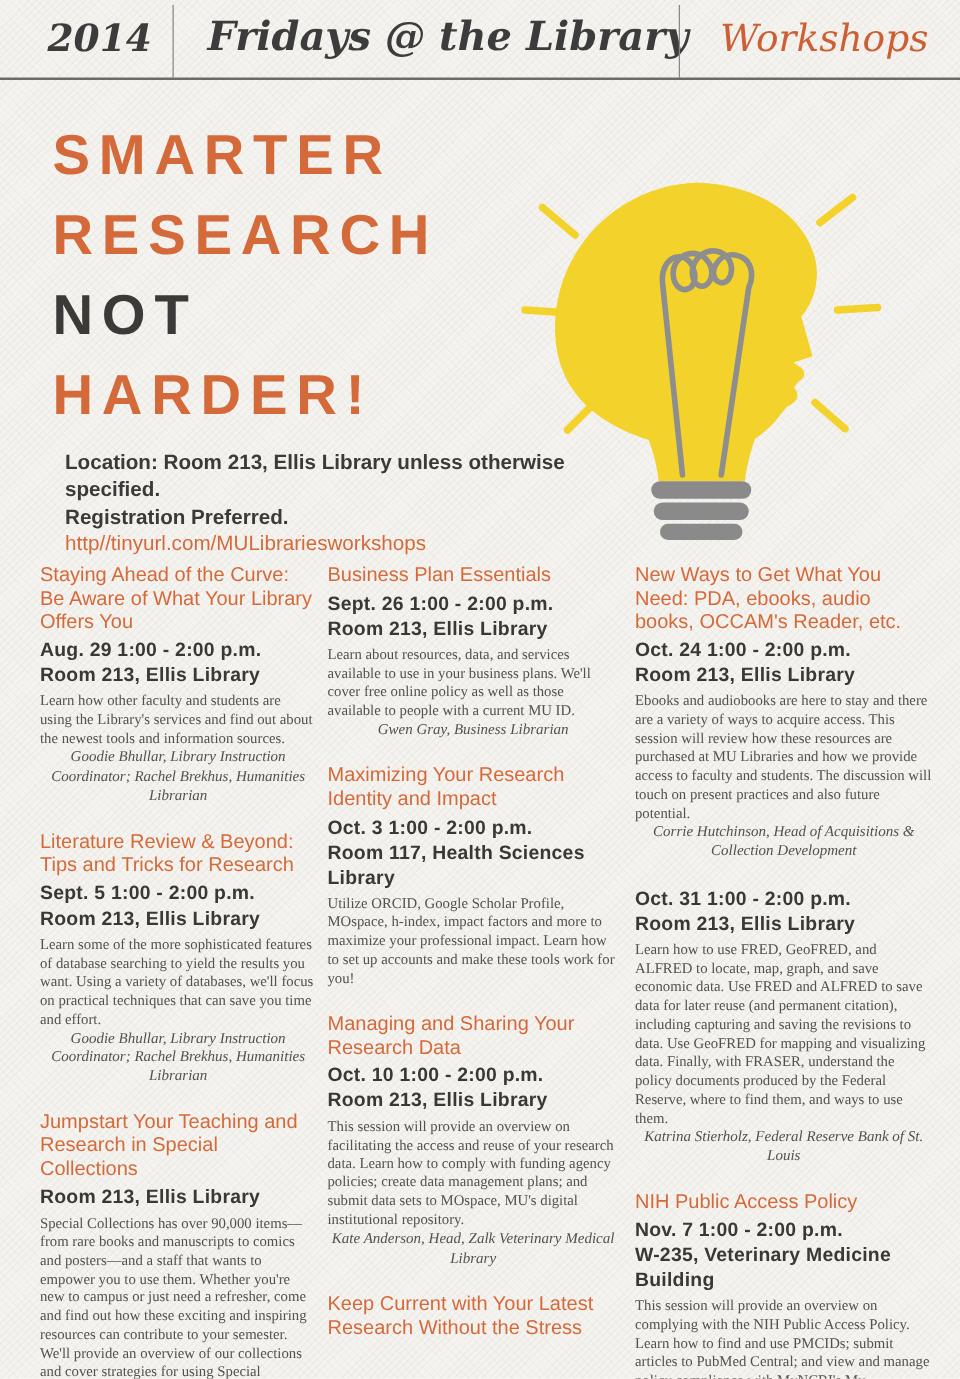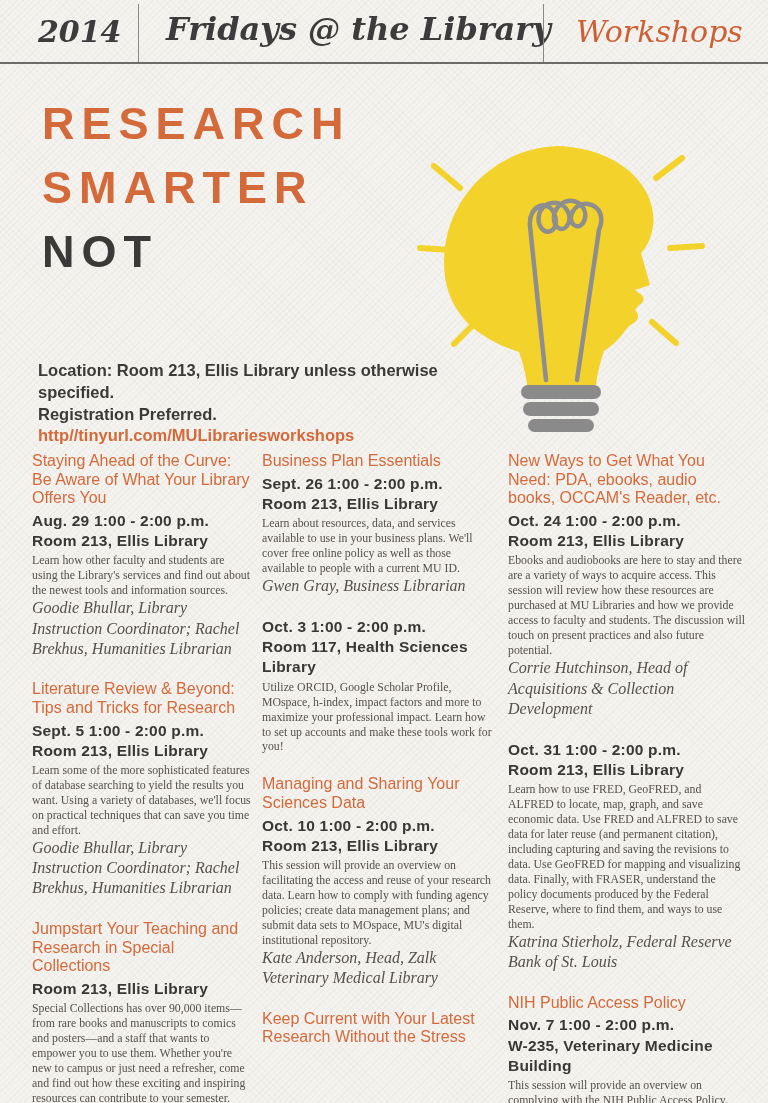--- a/index.html
+++ b/index.html
@@ -16,52 +16,53 @@
   .masthead .year{position:absolute; left:38px; top:14px; font:bold italic 30px "DejaVu Serif", serif; color:#3d3c3c;}
   .masthead .title{position:absolute; left:166px; top:10px; font:bold italic 32px "DejaVu Serif", serif; color:#3d3c3c;}
   .masthead .badge{position:absolute; left:576px; top:14px; font:italic 30px "DejaVu Serif", serif; color:#cd5f35;}
   .vdiv{position:absolute; top:4px; width:1px; height:58px; background:#8a8886;}
   .vdiv.v1{left:138px;} .vdiv.v2{left:543px;}
   .masthead-rule{position:absolute; left:0; top:62px; width:768px; height:2px; background:#6d6b69;}
   
   .hero-title{position:absolute; left:42px; top:92px; font-weight:bold; font-size:45px;
     letter-spacing:7px; line-height:64px; color:#d4693a;}
   .hero-title .dark{color:#3b3a39;}
-  .hero-loc{position:absolute; left:38px; top:360px; width:470px; font-weight:bold; font-size:16.5px; line-height:1.32; color:#3b3a39;}
-  .hero-loc a{color:#d4693a; text-decoration:none; font-weight:bold;margin-top:20px;}
+  .hero-loc{position:absolute; left:52px; top:360px; width:470px; font-weight:bold; font-size:16.5px; line-height:1.32; color:#3b3a39;}
+  .hero-loc a{color:#d4693a; text-decoration:none; font-weight:normal;margin-top:20px;}
   .hero-art{position:absolute; left:416px; top:136px; width:308px; height:308px;}
   
   .col{position:absolute; top:452px;}
   .col1{left:32px;  width:221px;}
   .col2{left:262px; width:233px;}
   .col3{left:508px; width:238px;}
   .workshop{margin-bottom:21px;}
   .w-title{color:#d4693a; font-weight:normal; font-size:16px; line-height:1.17; margin:0 0 3px 0;}
   .w-date, .w-room{font-weight:bold; font-size:15.5px; line-height:1.3; color:#393837; letter-spacing:.2px;}
   .w-desc{font-family:"Liberation Serif", serif; font-size:11.8px; line-height:1.27; color:#54514c; margin-top:2px;}
-  .w-pres{font-family:"Liberation Serif", serif; font-style:italic; font-size:16px; line-height:1.27; color:#54514c;}
+  .w-pres{font-family:"Liberation Serif", serif; font-style:italic; font-size:12px; line-height:1.27; color:#54514c;text-align:center;}
 </style>
 </head>
 <body>
 
 <div class="poster">
 
   <header class="masthead">
     <span class="year">2014</span>
     <span class="vdiv v1"></span>
     <span class="title">Fridays @ the Library</span>
     <span class="vdiv v2"></span>
     <span class="badge">Workshops</span>
   </header>
   <div class="masthead-rule"></div>
 
   <h1 class="hero-title" style="margin:0;">
+    <div>SMARTER</div>
     <div>RESEARCH</div>
-    <div>SMARTER</div>
     <div class="dark">NOT</div>
+    <div>HARDER!</div>
   </h1>
 
   <svg class="hero-art" viewBox="0 0 308 308" aria-hidden="true">
     <g stroke="#f3d22b" stroke-width="6" stroke-linecap="round">
       <line x1="18" y1="30" x2="44" y2="52"></line>
       <line x1="4" y1="112" x2="34" y2="114"></line>
       <line x1="74" y1="172" x2="38" y2="208"></line>
       <line x1="240" y1="42" x2="266" y2="22"></line>
       <line x1="254" y1="112" x2="286" y2="110"></line>
       <line x1="236" y1="186" x2="260" y2="207"></line>
@@ -139,27 +140,28 @@
       <div>
     <article class="workshop">
       <h2 class="w-title">Business Plan Essentials</h2>
       <div class="w-date">Sept. 26 1:00 - 2:00 p.m.</div>
       <div class="w-room">Room 213, Ellis Library</div>
       <div class="w-desc">Learn about resources, data, and services available to use in your business plans.  We'll cover free online policy as well as those available to people with a current MU ID.</div>
       <div class="w-pres">Gwen Gray, Business Librarian</div>
     </article>
 
     <article class="workshop">
+      <h2 class="w-title">Maximizing Your Research Identity and Impact</h2>
       <div class="w-date">Oct. 3 1:00 - 2:00 p.m.</div>
       <div class="w-room">Room 117, Health Sciences Library</div>
       <div class="w-desc">Utilize ORCID, Google Scholar Profile, MOspace, h-index, impact factors and more to maximize your professional impact. Learn how to set up accounts and make these tools work for you!</div>
     </article>
 
     <article class="workshop">
-      <h2 class="w-title">Managing and Sharing Your Sciences Data</h2>
+      <h2 class="w-title">Managing and Sharing Your Research Data</h2>
       <div class="w-date">Oct. 10 1:00 - 2:00 p.m.</div>
       <div class="w-room">Room 213, Ellis Library</div>
       <div class="w-desc">This session will provide an overview on facilitating the access and reuse of your research data. Learn how to comply with funding agency policies; create data management plans; and submit data sets to MOspace, MU's digital institutional repository.</div>
       <div class="w-pres">Kate Anderson, Head, Zalk Veterinary Medical Library</div>
     </article>
 
     <article class="workshop">
       <h2 class="w-title">Keep Current with Your Latest Research Without the Stress</h2>
 
     </article>

